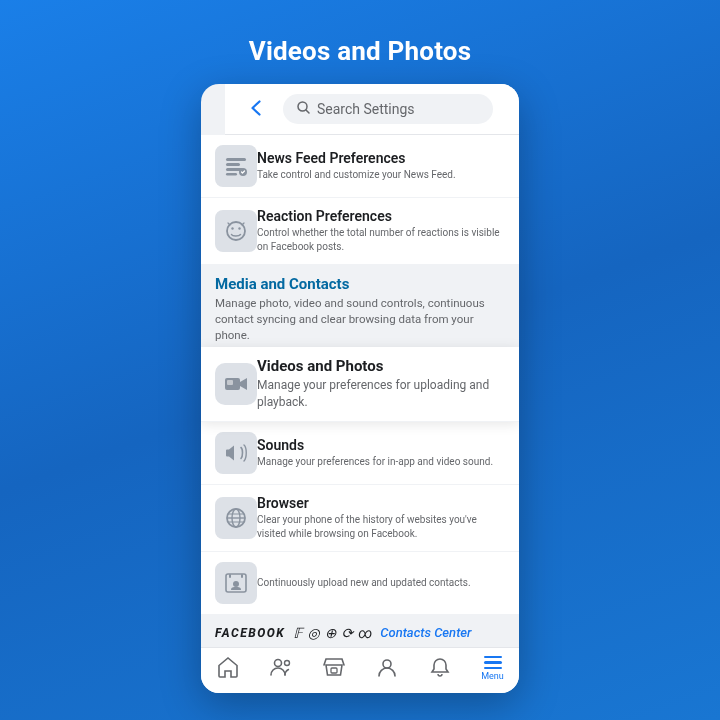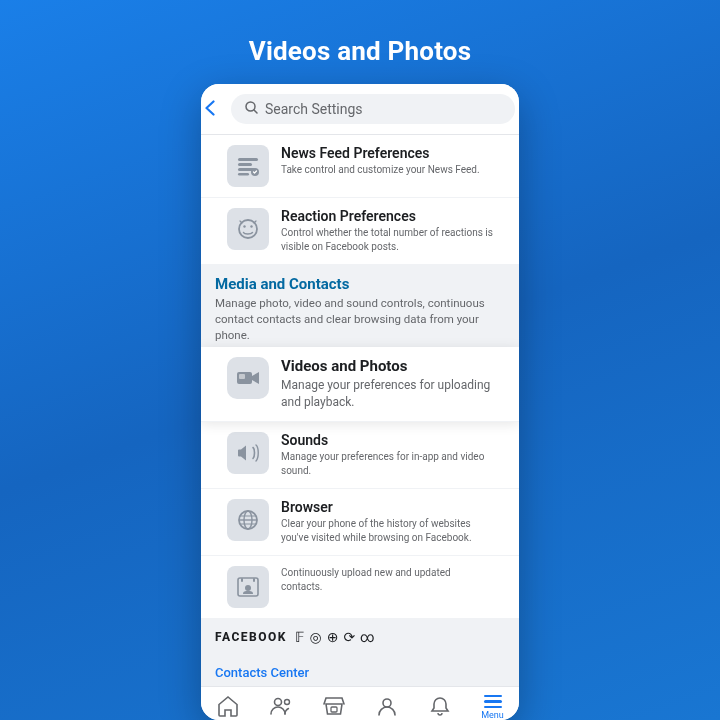--- a/index.html
+++ b/index.html
@@ -31,25 +31,26 @@
       border-radius: 18px;
       overflow: hidden;
       box-shadow: 0 12px 40px rgba(0,0,0,0.28);
       display: flex;
       flex-direction: column;
     }
 
     
     .search-bar {
       background: white;
-      padding: 10px 4px;
-      display: flex;
-      align-items: center;
-      gap: 16px;
+      padding: 10px 26px;
+      display: flex;
+      align-items: center;
+      gap: 22px;
       border-bottom: 1px solid #e4e6ea;
+      margin-left: 24px;
     }
 
     .back-btn {
       color: #1877f2;
       font-size: 18px;
       cursor: pointer;
       font-weight: 300;
     }
 
     .search-inner {
@@ -74,23 +75,22 @@
 
     
     .settings-list {
       background: white;
       display: flex;
       flex-direction: column;
     }
 
     .setting-item {
       display: flex;
-      align-items: flex-start;
-      padding: 10px 26px;
-      gap: 12px;
+      align-items: center;
+      padding: 10px 14px;
       cursor: pointer;
       background: white;
       border-bottom: 1px solid #f0f2f5;
     }
 
     .setting-icon {
       width: 42px;
       height: 42px;
       border-radius: 10px;
       background: #e4e6ea;
@@ -159,22 +159,22 @@
 
     .setting-item.highlighted .setting-desc {
       font-size: 12px;
     }
 
     
     .facebook-footer {
       background: #f0f2f5;
       padding: 10px 14px 6px;
       display: flex;
-      flex-direction: column;
-      gap: 20px;
+      gap: 8px;
+      font-style: italic;
     }
 
     .fb-brand-row {
       display: flex;
       align-items: center;
       gap: 8px;
     }
 
     .fb-brand-text {
       font-size: 12px;
@@ -310,21 +310,21 @@
         </svg>
       </div>
       <div class="setting-text">
         <div class="setting-title">Reaction Preferences</div>
         <div class="setting-desc">Control whether the total number of reactions is visible on Facebook posts.</div>
       </div>
     </div>
 
     <div class="section-header">
       <div class="section-title">Media and Contacts</div>
-      <div class="section-desc">Manage photo, video and sound controls, continuous contact contacts and clear browsing data from your phone.</div>
+      <div class="section-desc">Manage photo, video and sound controls, continuous contact syncing and clear browsing data from your phone.</div>
     </div>
 
     <div class="setting-item highlighted">
       <div class="setting-icon" style="background:#dde1e7;">
         <svg viewBox="0 0 28 28" fill="none">
           <rect x="3" y="8" width="15" height="12" rx="2" fill="#8a939f"></rect>
           <path d="M18 12l7-4v12l-7-4V12z" fill="#8a939f"></path>
           <rect x="5" y="10" width="6" height="5" rx="1" fill="white" opacity="0.5"></rect>
         </svg>
       </div>

